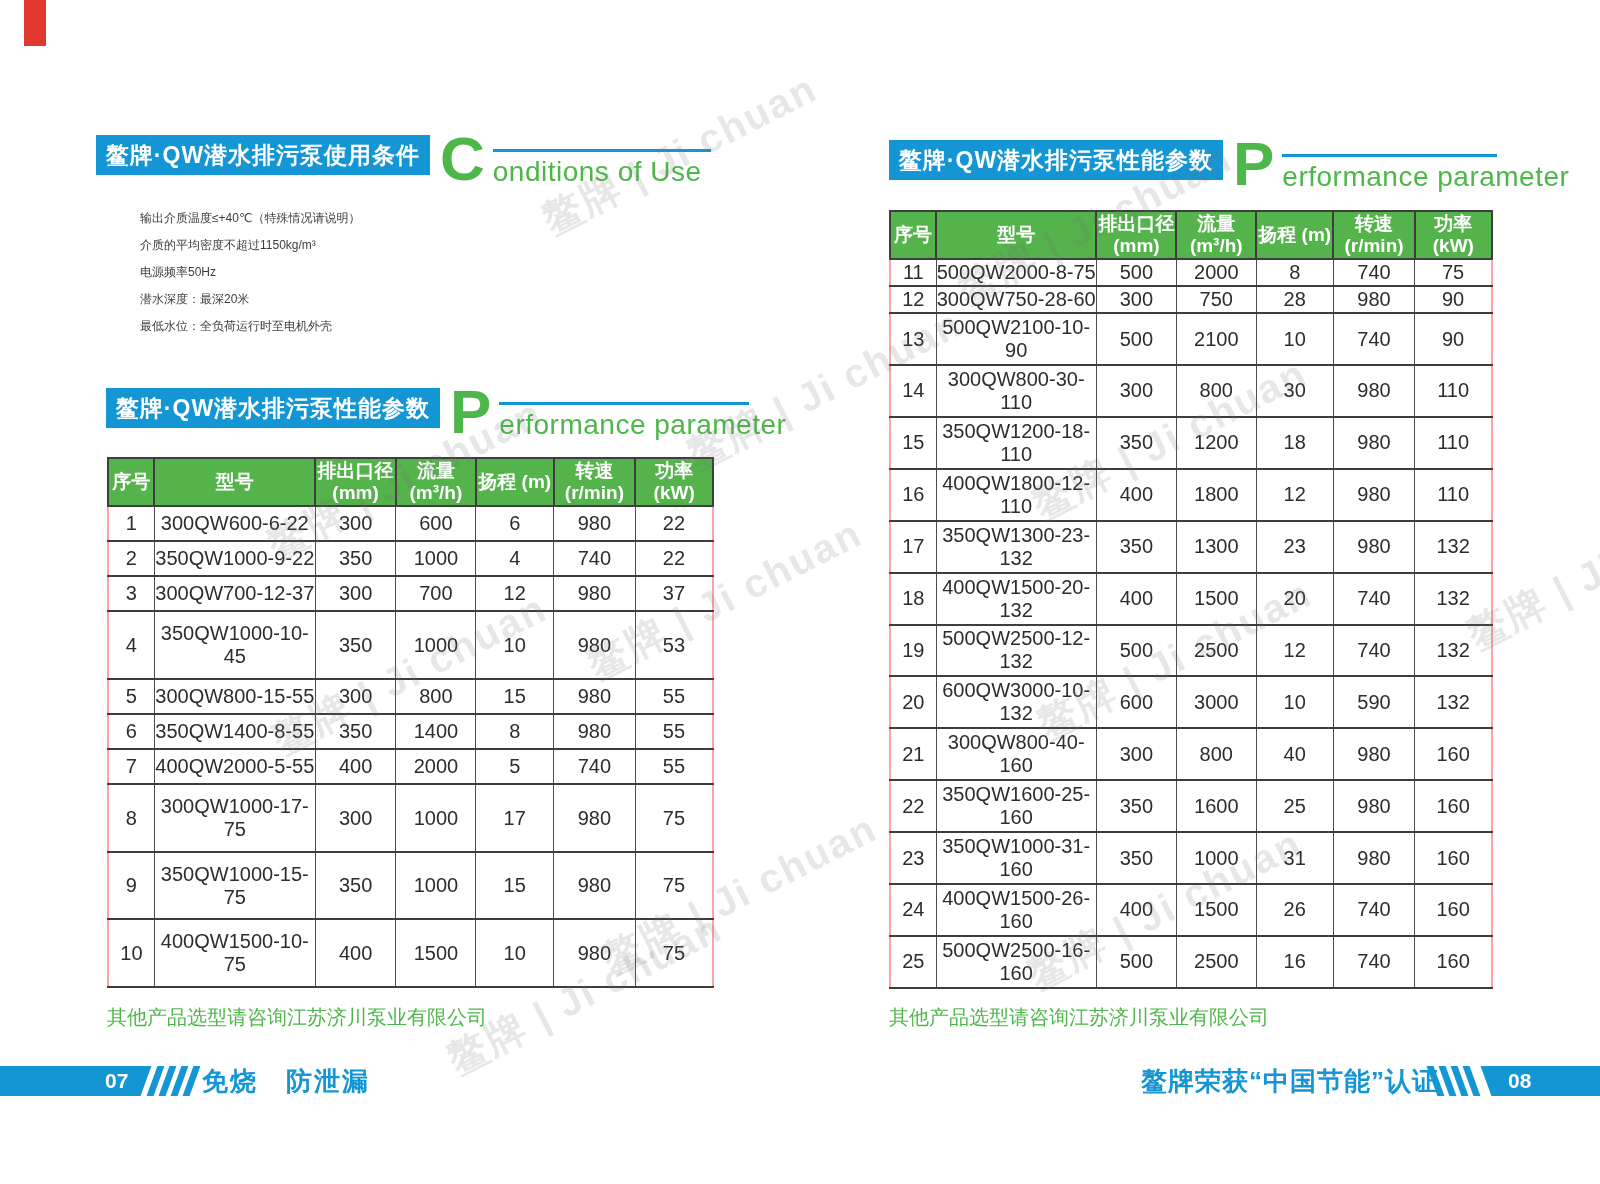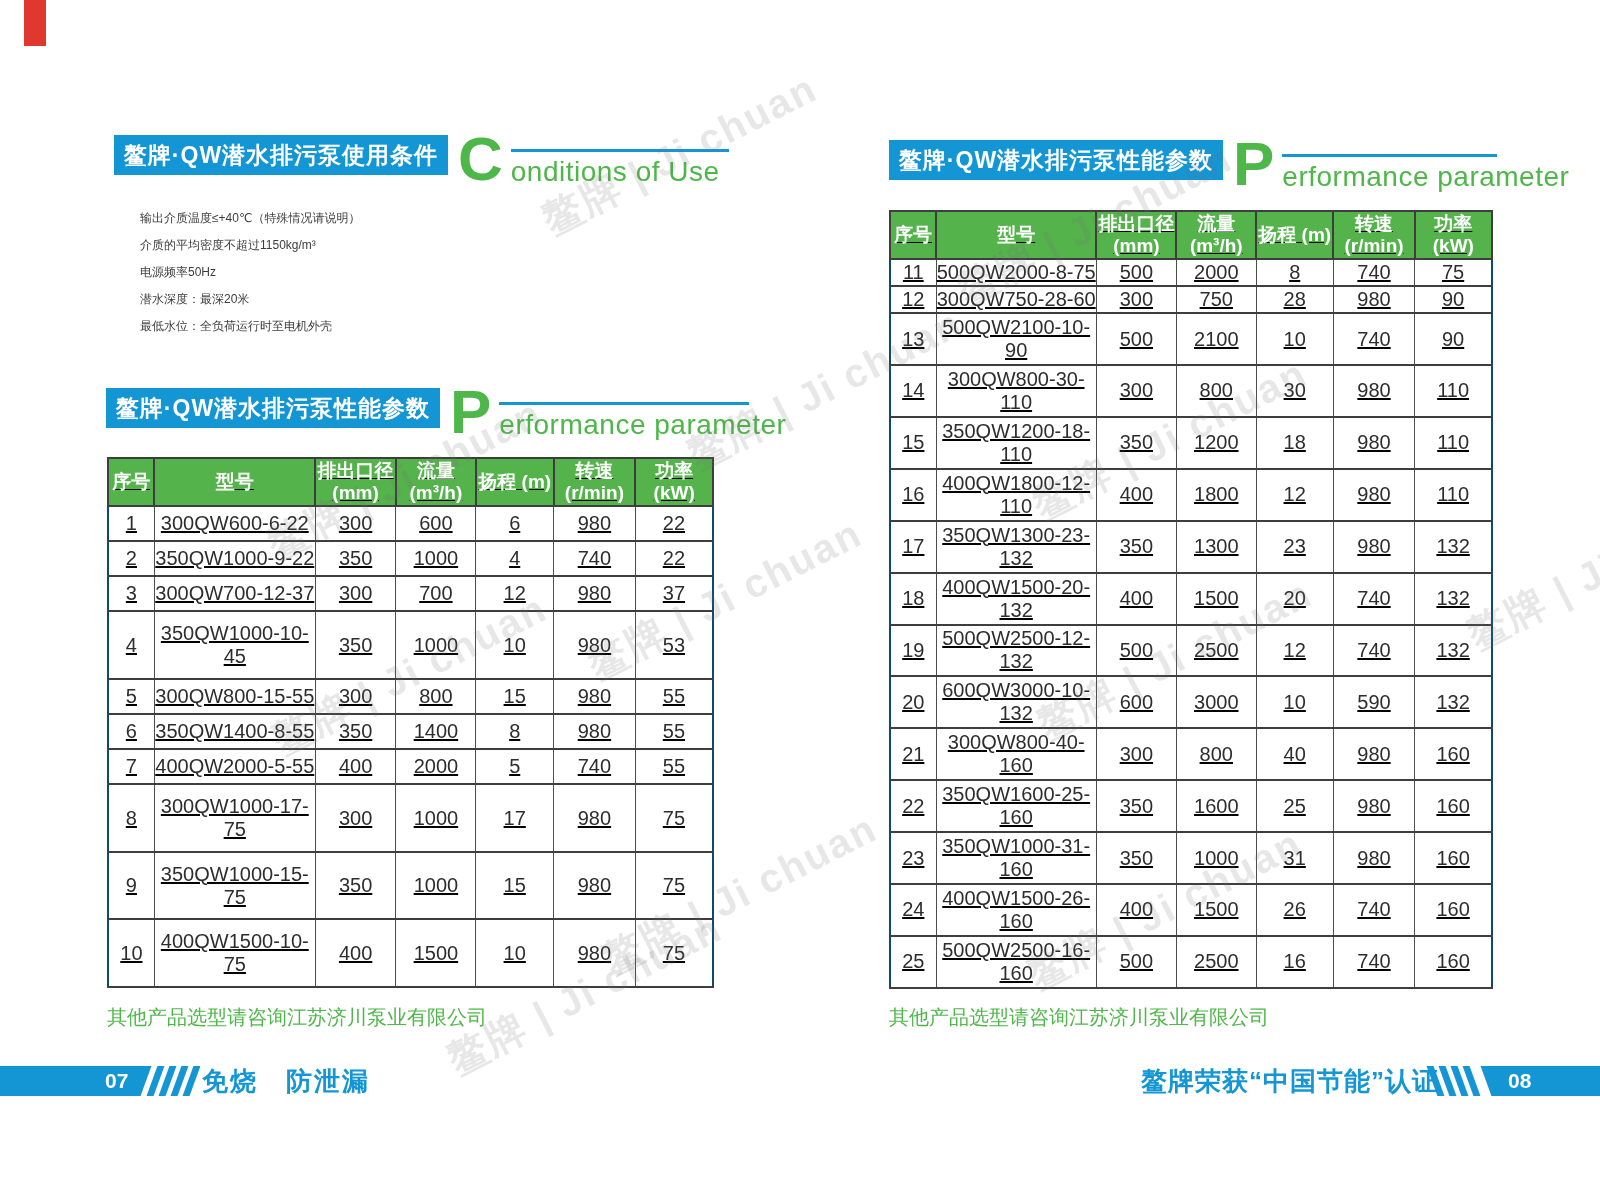--- a/index.html
+++ b/index.html
@@ -16,21 +16,21 @@
     font-size:23px;line-height:40px;text-align:center;letter-spacing:1px;}
   .sec-letter{font-size:62px;line-height:48px;font-weight:bold;color:#4eb749;margin-left:10px;}
   .sec-right{margin-left:8px;margin-top:14px;}
   .sec-line{height:3px;background:#1496d5;margin-bottom:4px;}
   .sec-sub{font-size:28px;color:#4eb749;letter-spacing:0.5px;}
 
   
   .conditions{position:absolute;left:140px;top:205px;font-size:12px;line-height:27px;color:#3c3c3c;}
 
   
-  .spec-table{position:absolute;border-collapse:collapse;table-layout:fixed;border:2px solid #0c4a6e;text-decoration:underline;}
+  .spec-table{position:absolute;border-collapse:collapse;table-layout:fixed;border:2px solid #fca5a5;}
   .spec-table th{background:#55b34c;color:#fff;font-size:19px;font-weight:bold;
     border:2px solid #3e3e3e;white-space:pre-line;height:46px;line-height:1.15;padding:0;}
   .spec-table td{border:1px solid #4d4d4d;border-top:2px solid #3e3e3e;border-bottom:2px solid #3e3e3e;
     font-size:20px;color:#2d2d2d;text-align:center;padding:0;}
   .spec-table.no-right td:last-child{border-right:none;}
   .spec-table th:nth-child(1){width:7.5%;}
   .spec-table th:nth-child(2){width:26.9%;}
   .spec-table th:nth-child(3){width:13.3%;}
   .spec-table th:nth-child(4){width:13.2%;}
   .spec-table th:nth-child(5){width:12.8%;}
@@ -59,21 +59,21 @@
     white-space:nowrap;transform:rotate(-27deg);transform-origin:0 50%;letter-spacing:2px;
     z-index:6;pointer-events:none;}
 </style>
 </head>
 <body>
 
 <div class="page">
 
   <div class="red-mark"></div>
 
-  <div class="sec-hdr" style="left:114px;top:135px">
+  <div class="sec-hdr" style="left:96px;top:135px">
     <div class="sec-box">鳌牌·QW潜水排污泵使用条件</div>
     <div class="sec-letter">C</div>
     <div class="sec-right">
       <div class="sec-line" style="width:218px"></div>
       <div class="sec-sub">onditions of Use</div>
     </div>
   </div>
 
   <div class="conditions">
     <div>输出介质温度≤+40℃（特殊情况请说明）</div>

